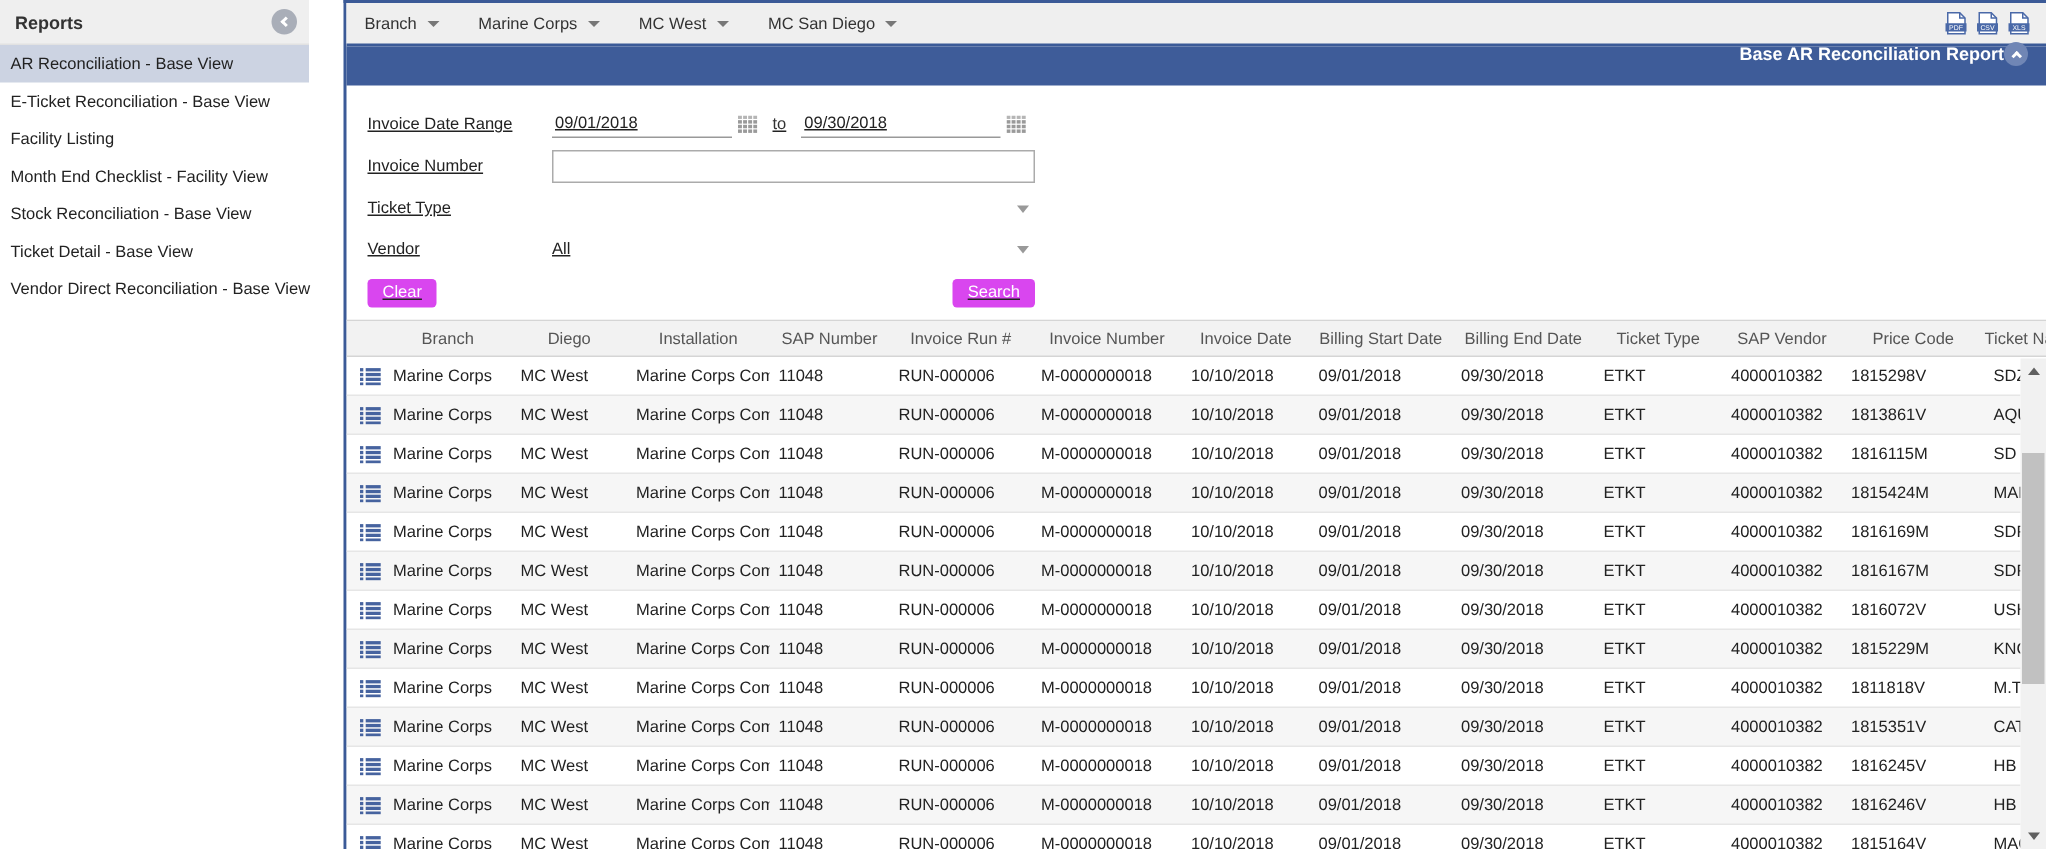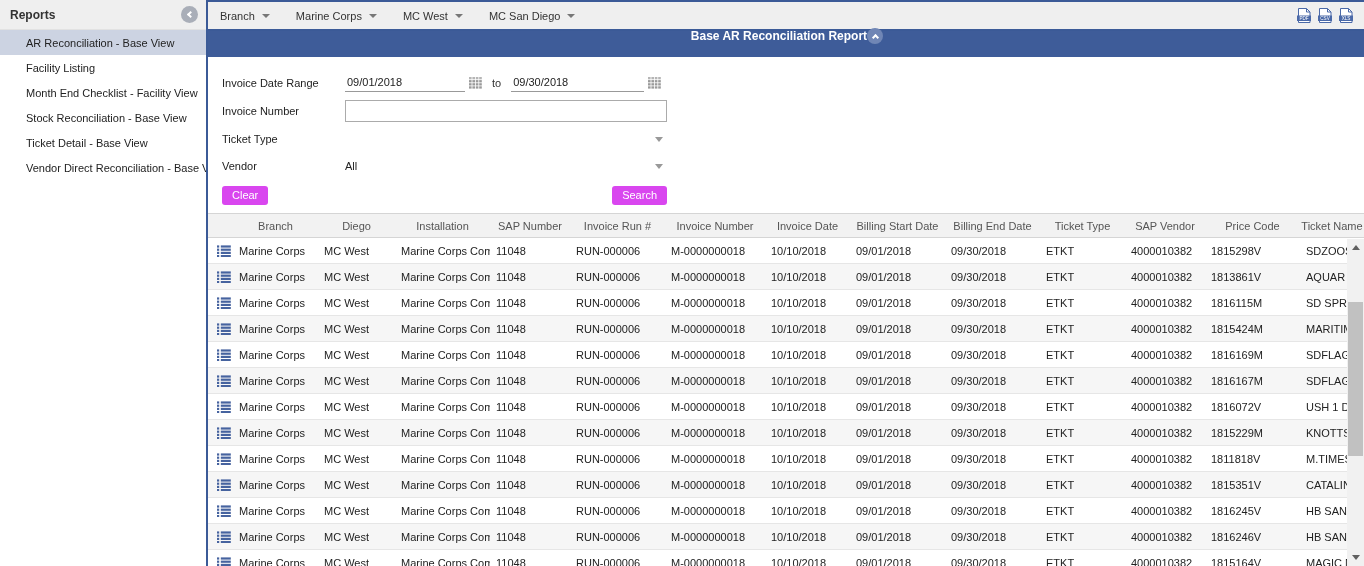--- a/index.html
+++ b/index.html
@@ -9,48 +9,48 @@
 
   
   .sidebar { width:206px; height:100%; background:#fff; flex:0 0 206px; }
   .sidebar-header { height:30px; background:#efefef; display:flex; align-items:center;
     justify-content:space-between; padding:0 8px 0 10px; border-bottom:1px solid #e2e2e2; }
   .sidebar-title { font-size:12px; font-weight:bold; color:#333; }
   .collapse-circle { width:17px; height:17px; border-radius:50%; background:#a9aeb8;
     display:flex; align-items:center; justify-content:center; cursor:pointer; }
   .chev-left { width:5px; height:5px; border-left:2px solid #fff; border-bottom:2px solid #fff;
     transform:rotate(45deg); margin-left:2px; }
-  .sidebar-item { height:25px; display:flex; align-items:center; padding-left:26px;
+  .sidebar-item { height:25px; display:flex; align-items:center; padding-left:7px;
     color:#222; cursor:pointer; white-space:nowrap; }
   .sidebar-item.selected { background:#ccd3e2; }
 
   
   .main { flex:1; height:100%; border-left:2px solid #3b5a97; border-top:2px solid #3b5a97;
-    display:flex; flex-direction:column; background:#fff; position:relative; }
+    display:flex; flex-direction:column; background:#fff; position:relative;margin-left:23px; }
 
   .toolbar { height:29px; background:#efefef; border-bottom:2px solid #3b5a97;
     display:flex; align-items:center; padding:0 10px 0 12px; }
   .tb-filter { display:flex; align-items:center; margin-right:26px; cursor:pointer; }
   .tb-filter-label { color:#333; margin-right:7px; }
   .caret { width:0; height:0; border-left:4px solid transparent; border-right:4px solid transparent;
     border-top:4px solid #777; }
   .tb-spacer { flex:1; }
   .export-group { display:flex; align-items:center; gap:5px; }
   .export-btn { cursor:pointer; display:flex; }
 
   .panel-header { height:26px; background:#3e5c99; display:flex; align-items:center;
-    justify-content:center; padding:0 12px 16px 14px; }
+    justify-content:flex-end; padding:0 12px 16px 14px; }
   .panel-title { color:#fff; font-weight:bold; font-size:12px; }
   .panel-collapse { width:16px; height:16px; border-radius:50%; background:#7086b5;
     display:flex; align-items:center; justify-content:center; cursor:pointer; }
   .chev-up { width:5px; height:5px; border-left:2px solid #fff; border-top:2px solid #fff;
     transform:rotate(45deg); margin-top:3px; }
 
   
-  .form { padding:16px 12px 8px 14px; }
+  .form { padding:16px 12px 8px 14px;text-decoration:underline; }
   .form-row { display:flex; align-items:center; margin-bottom:7px; min-height:20px; }
   .f-label { width:123px; flex:0 0 123px; color:#222; }
   .f-value { width:322px; flex:0 0 322px; position:relative; display:flex; align-items:center; }
   .date-field { width:120px; border-bottom:1px solid #999; padding:2px 2px 3px 2px; color:#222; }
   .date-field.second { flex:1; }
   .cal-icon { margin:0 6px 0 4px; display:flex; }
   .to-label { margin:0 10px 0 4px; color:#333; }
   .text-input { width:322px; height:22px; border:1px solid #ababab; background:#fff;
     font-family:inherit; font-size:11px; padding:0 4px; color:#222; }
   .select-caret { position:absolute; right:4px; top:50%; margin-top:-2px;
@@ -96,20 +96,23 @@
       <span class="collapse-circle">
         <span class="chev-left"></span>
       </span>
     </div>
     <div class="sidebar-items">
 
         <div class="sidebar-item selected">
           <span>AR Reconciliation - Base View</span>
         </div>
 
+        <div class="sidebar-item">
+          <span>E-Ticket Reconciliation - Base View</span>
+        </div>
 
         <div class="sidebar-item">
           <span>Facility Listing</span>
         </div>
 
         <div class="sidebar-item">
           <span>Month End Checklist - Facility View</span>
         </div>
 
 

